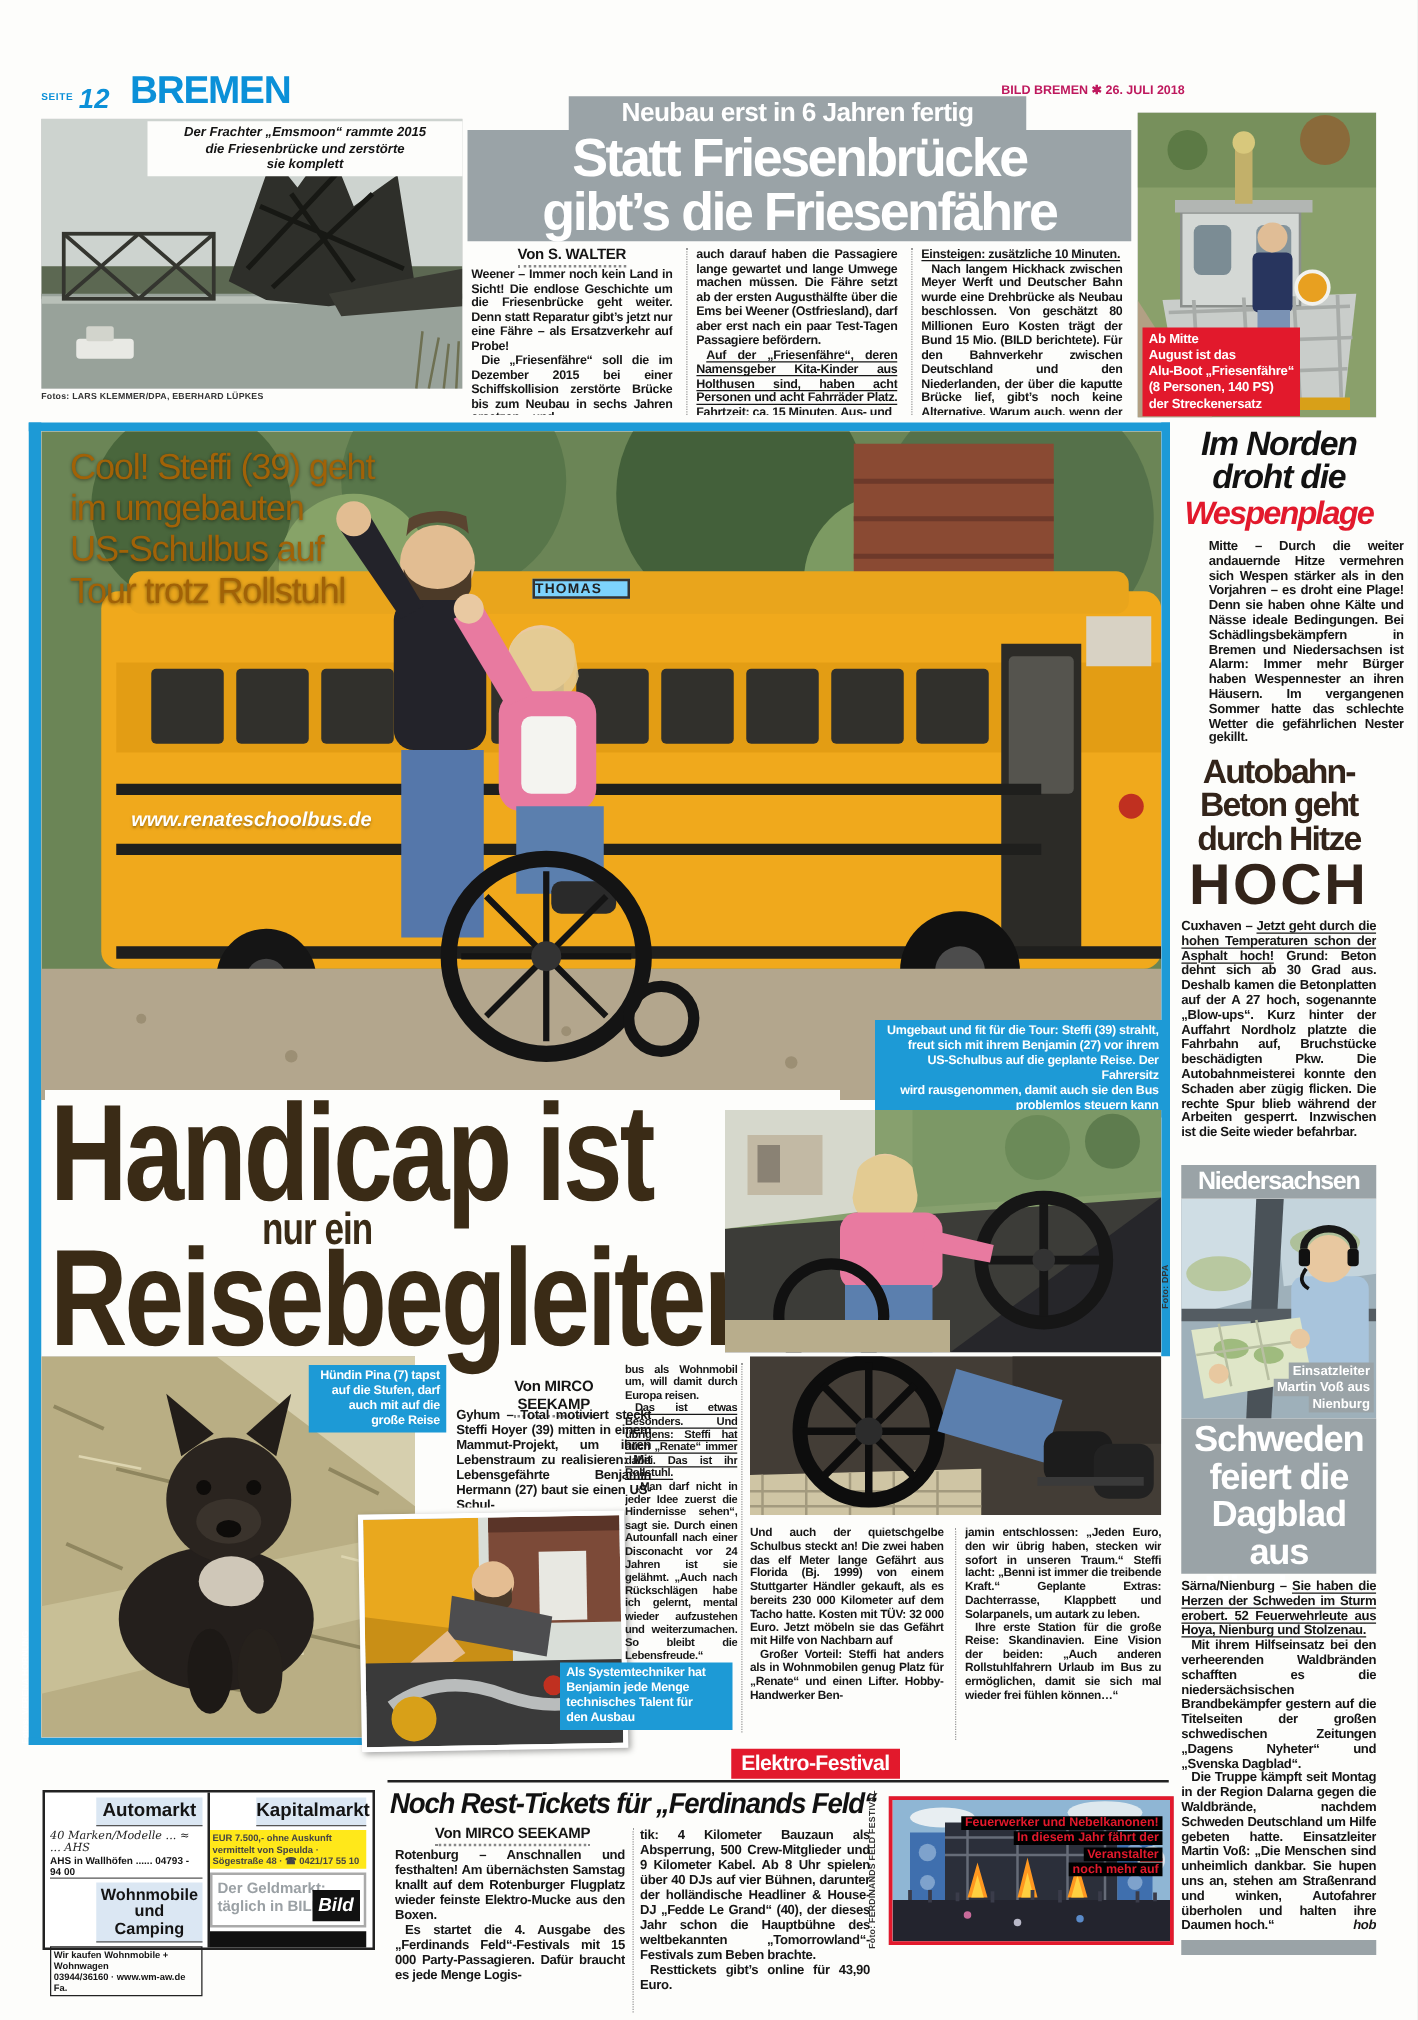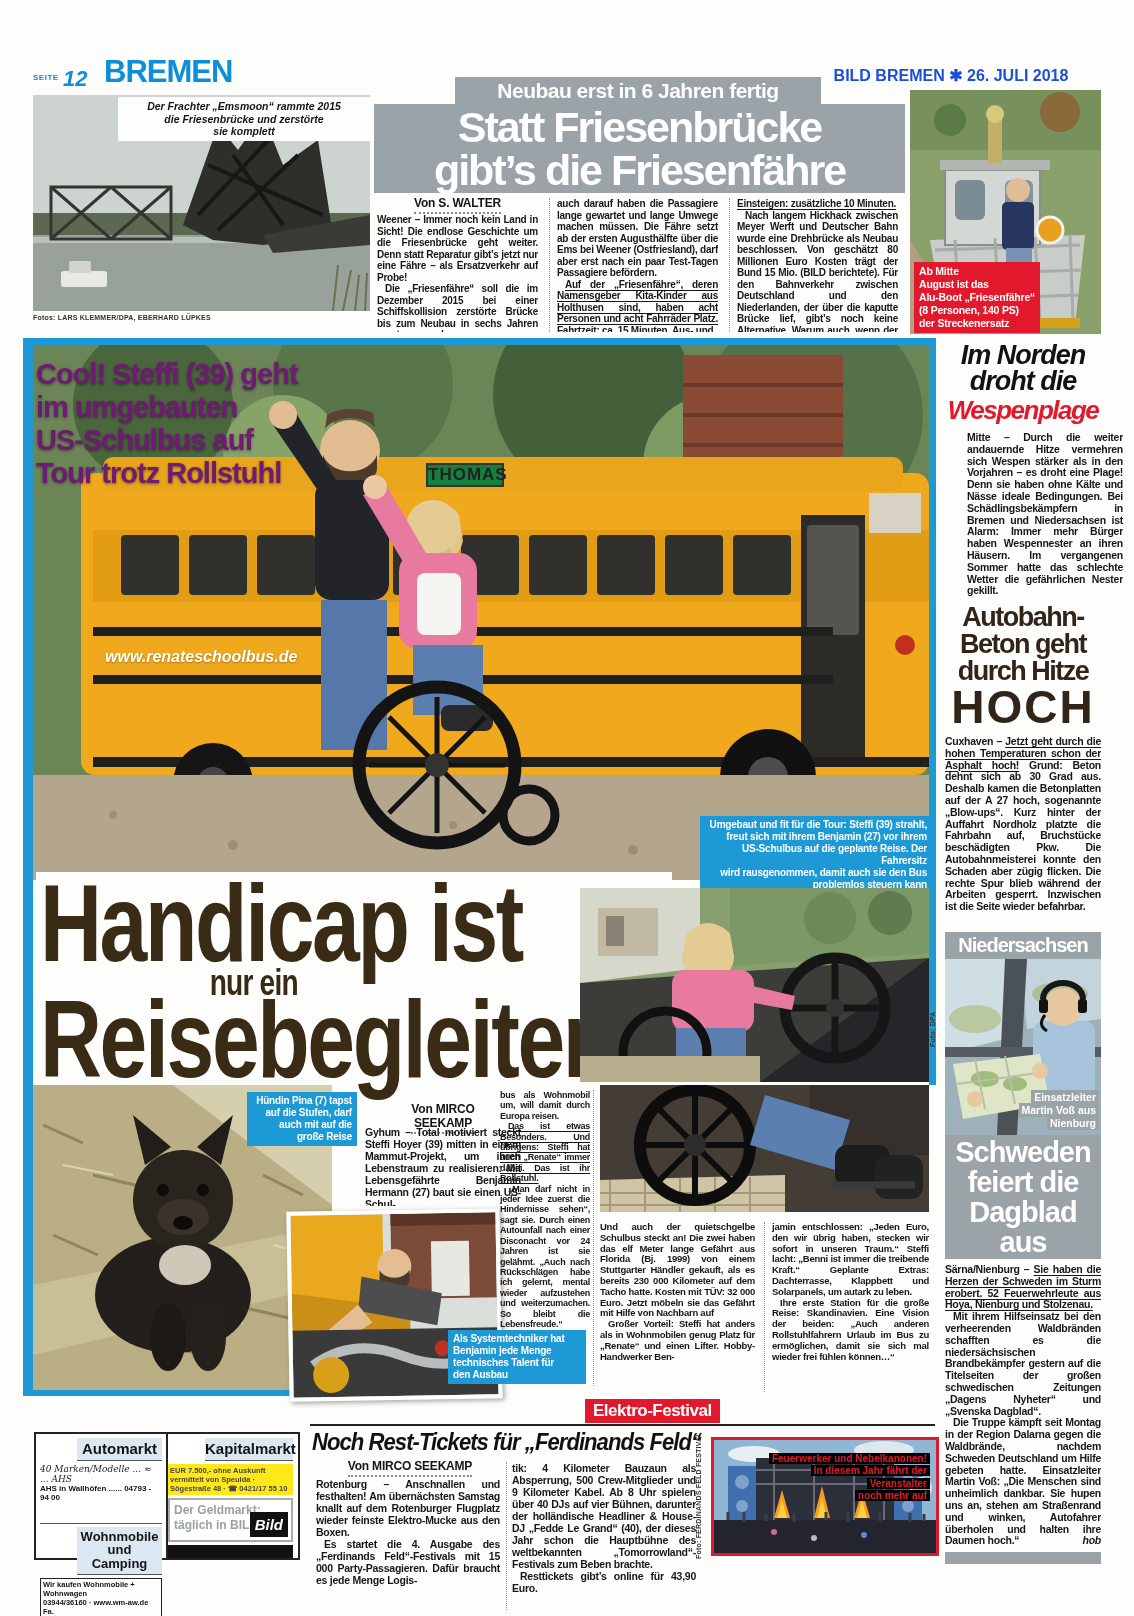--- a/index.html
+++ b/index.html
@@ -36,21 +36,21 @@
 </head>
 <body>
 
 <div id="page">
 
   <div class="abs" style="left:33px;top:66px;">
     <span style="font-size:8px;font-weight:800;color:#0b90d8;letter-spacing:0.5px;vertical-align:6px;">SEITE</span>
     <span style="font-size:22px;font-weight:900;font-style:italic;color:#0b90d8;">12</span>
   </div>
   <div class="abs" style="left:104px;top:54px;font-size:31px;font-weight:900;color:#0b90d8;letter-spacing:-1px;">BREMEN</div>
-  <div class="abs" style="left:801px;top:66px;width:300px;text-align:center;font-size:16px;font-weight:800;color:#1d4ed8;">BILD BREMEN ✱ 26. JULI 2018</div>
+  <div class="abs" style="left:801px;top:66px;width:300px;text-align:left;font-size:10px;font-weight:800;color:#be185d;">BILD BREMEN ✱ 26. JULI 2018</div>
 
   <div class="photo" style="left:33px;top:95px;width:337px;height:216px;">
     <svg viewBox="0 0 337 216" preserveAspectRatio="none">
       <rect width="337" height="216" fill="#c6ccc8"></rect>
       <rect y="0" width="337" height="130" fill="#cdd3cf"></rect>
       <rect y="118" width="337" height="26" fill="#5c6852"></rect>
       <rect y="140" width="337" height="76" fill="#98a29a"></rect>
       <rect y="142" width="337" height="6" fill="#b8c0b8"></rect>
       <g fill="none" stroke="#34352f" stroke-width="3">
         <rect x="18" y="92" width="120" height="52"></rect>
@@ -201,27 +201,27 @@
       <rect x="380" y="300" width="70" height="70" fill="#5b7fae"></rect>
       <rect x="408" y="360" width="52" height="26" rx="8" fill="#2a2a2a"></rect>
       <circle cx="404" cy="420" r="78" fill="none" stroke="#141414" stroke-width="13"></circle>
       <g stroke="#141414" stroke-width="5">
           <path d="M404,352 v136 M336,420 h136 M356,372 l96,96 M452,372 l-96,96"></path>
         </g>
       <circle cx="404" cy="420" r="12" fill="#333"></circle>
       <circle cx="496" cy="470" r="26" fill="none" stroke="#141414" stroke-width="9"></circle>
     </svg>
   </div>
-  <div class="abs pre" style="left:36px;top:358px;width:430px;color:#701a75;font-weight:700;font-size:29px;
+  <div class="abs pre" style="left:56px;top:358px;width:430px;color:#a16207;font-weight:400;font-size:29px;
        line-height:33px;letter-spacing:-1px;text-shadow:0 1px 3px rgba(0,0,0,0.45);">Cool! Steffi (39) geht
 im umgebauten
 US-Schulbus auf
 Tour trotz Rollstuhl</div>
-  <div class="abs" style="left:426px;top:463px;width:74px;background:#15803d;border:2px solid #333;text-align:center;
-       font-size:17px;font-weight:800;color:#222;letter-spacing:1px;">THOMAS</div>
+  <div class="abs" style="left:426px;top:463px;width:74px;background:#7dd3fc;border:2px solid #333;
+       font-size:11px;font-weight:800;color:#222;letter-spacing:1px;">THOMAS</div>
   <div class="abs" style="left:105px;top:648px;color:#fff;font-weight:800;font-size:16px;font-style:italic;
        text-shadow:0 1px 2px rgba(90,60,0,0.5);">www.renateschoolbus.de</div>
   <div class="abs cap-blue pre" style="left:700px;top:816px;width:222px;text-align:right;font-size:10px;line-height:12px;">Umgebaut und fit für die Tour: Steffi (39) strahlt,
 freut sich mit ihrem Benjamin (27) vor ihrem
 US-Schulbus auf die geplante Reise. Der Fahrersitz
 wird rausgenommen, damit auch sie den Bus
 problemlos steuern kann</div>
 
   <div class="abs" style="left:36px;top:872px;">
     <span class="white-plate"><span class="hl-brown" style="display:inline-block;font-size:110px;">Handicap ist</span></span>
@@ -481,21 +481,21 @@
 noch mehr auf</span>
   </div>
   <div class="abs rot credit" style="left:702px;top:1552px;">Foto: FERDINANDS FELD FESTIVAL</div>
 
   <div class="abs" style="left:34px;top:1432px;width:262px;height:124px;border:2px solid #222;background:#fff;">
     <div style="position:absolute;left:130px;top:0;width:2px;height:124px;background:#222;"></div>
 
     <div style="position:absolute;left:4px;top:4px;width:122px;">
       <div class="ad-head">Automarkt</div>
       <div style="font-family:'DejaVu Serif',serif;font-style:italic;font-size:9px;margin-top:3px;color:#222;">40 Marken/Modelle ... ≈ ... AHS</div>
-      <div style="font-size:8px;font-weight:700;border-bottom:1px solid #555;padding-bottom:21px;">AHS in Wallhöfen ...... 04793 - 94 00</div>
+      <div style="font-size:8px;font-weight:700;border-bottom:1px solid #555;padding-bottom:0;">AHS in Wallhöfen ...... 04793 - 94 00</div>
       <div class="ad-head pre" style="margin-top:3px;font-size:13px;">Wohnmobile und
 Camping</div>
       <div style="border:1.5px solid #222;margin-top:3px;padding:1px 2px;">
         <div style="font-size:7.5px;font-weight:800;">Wir kaufen Wohnmobile + Wohnwagen</div>
         <div style="font-size:7.5px;font-weight:800;">03944/36160 · www.wm-aw.de Fa.</div>
       </div>
     </div>
 
     <div style="position:absolute;left:132px;top:4px;width:125px;">
       <div class="ad-head">Kapitalmarkt</div>

